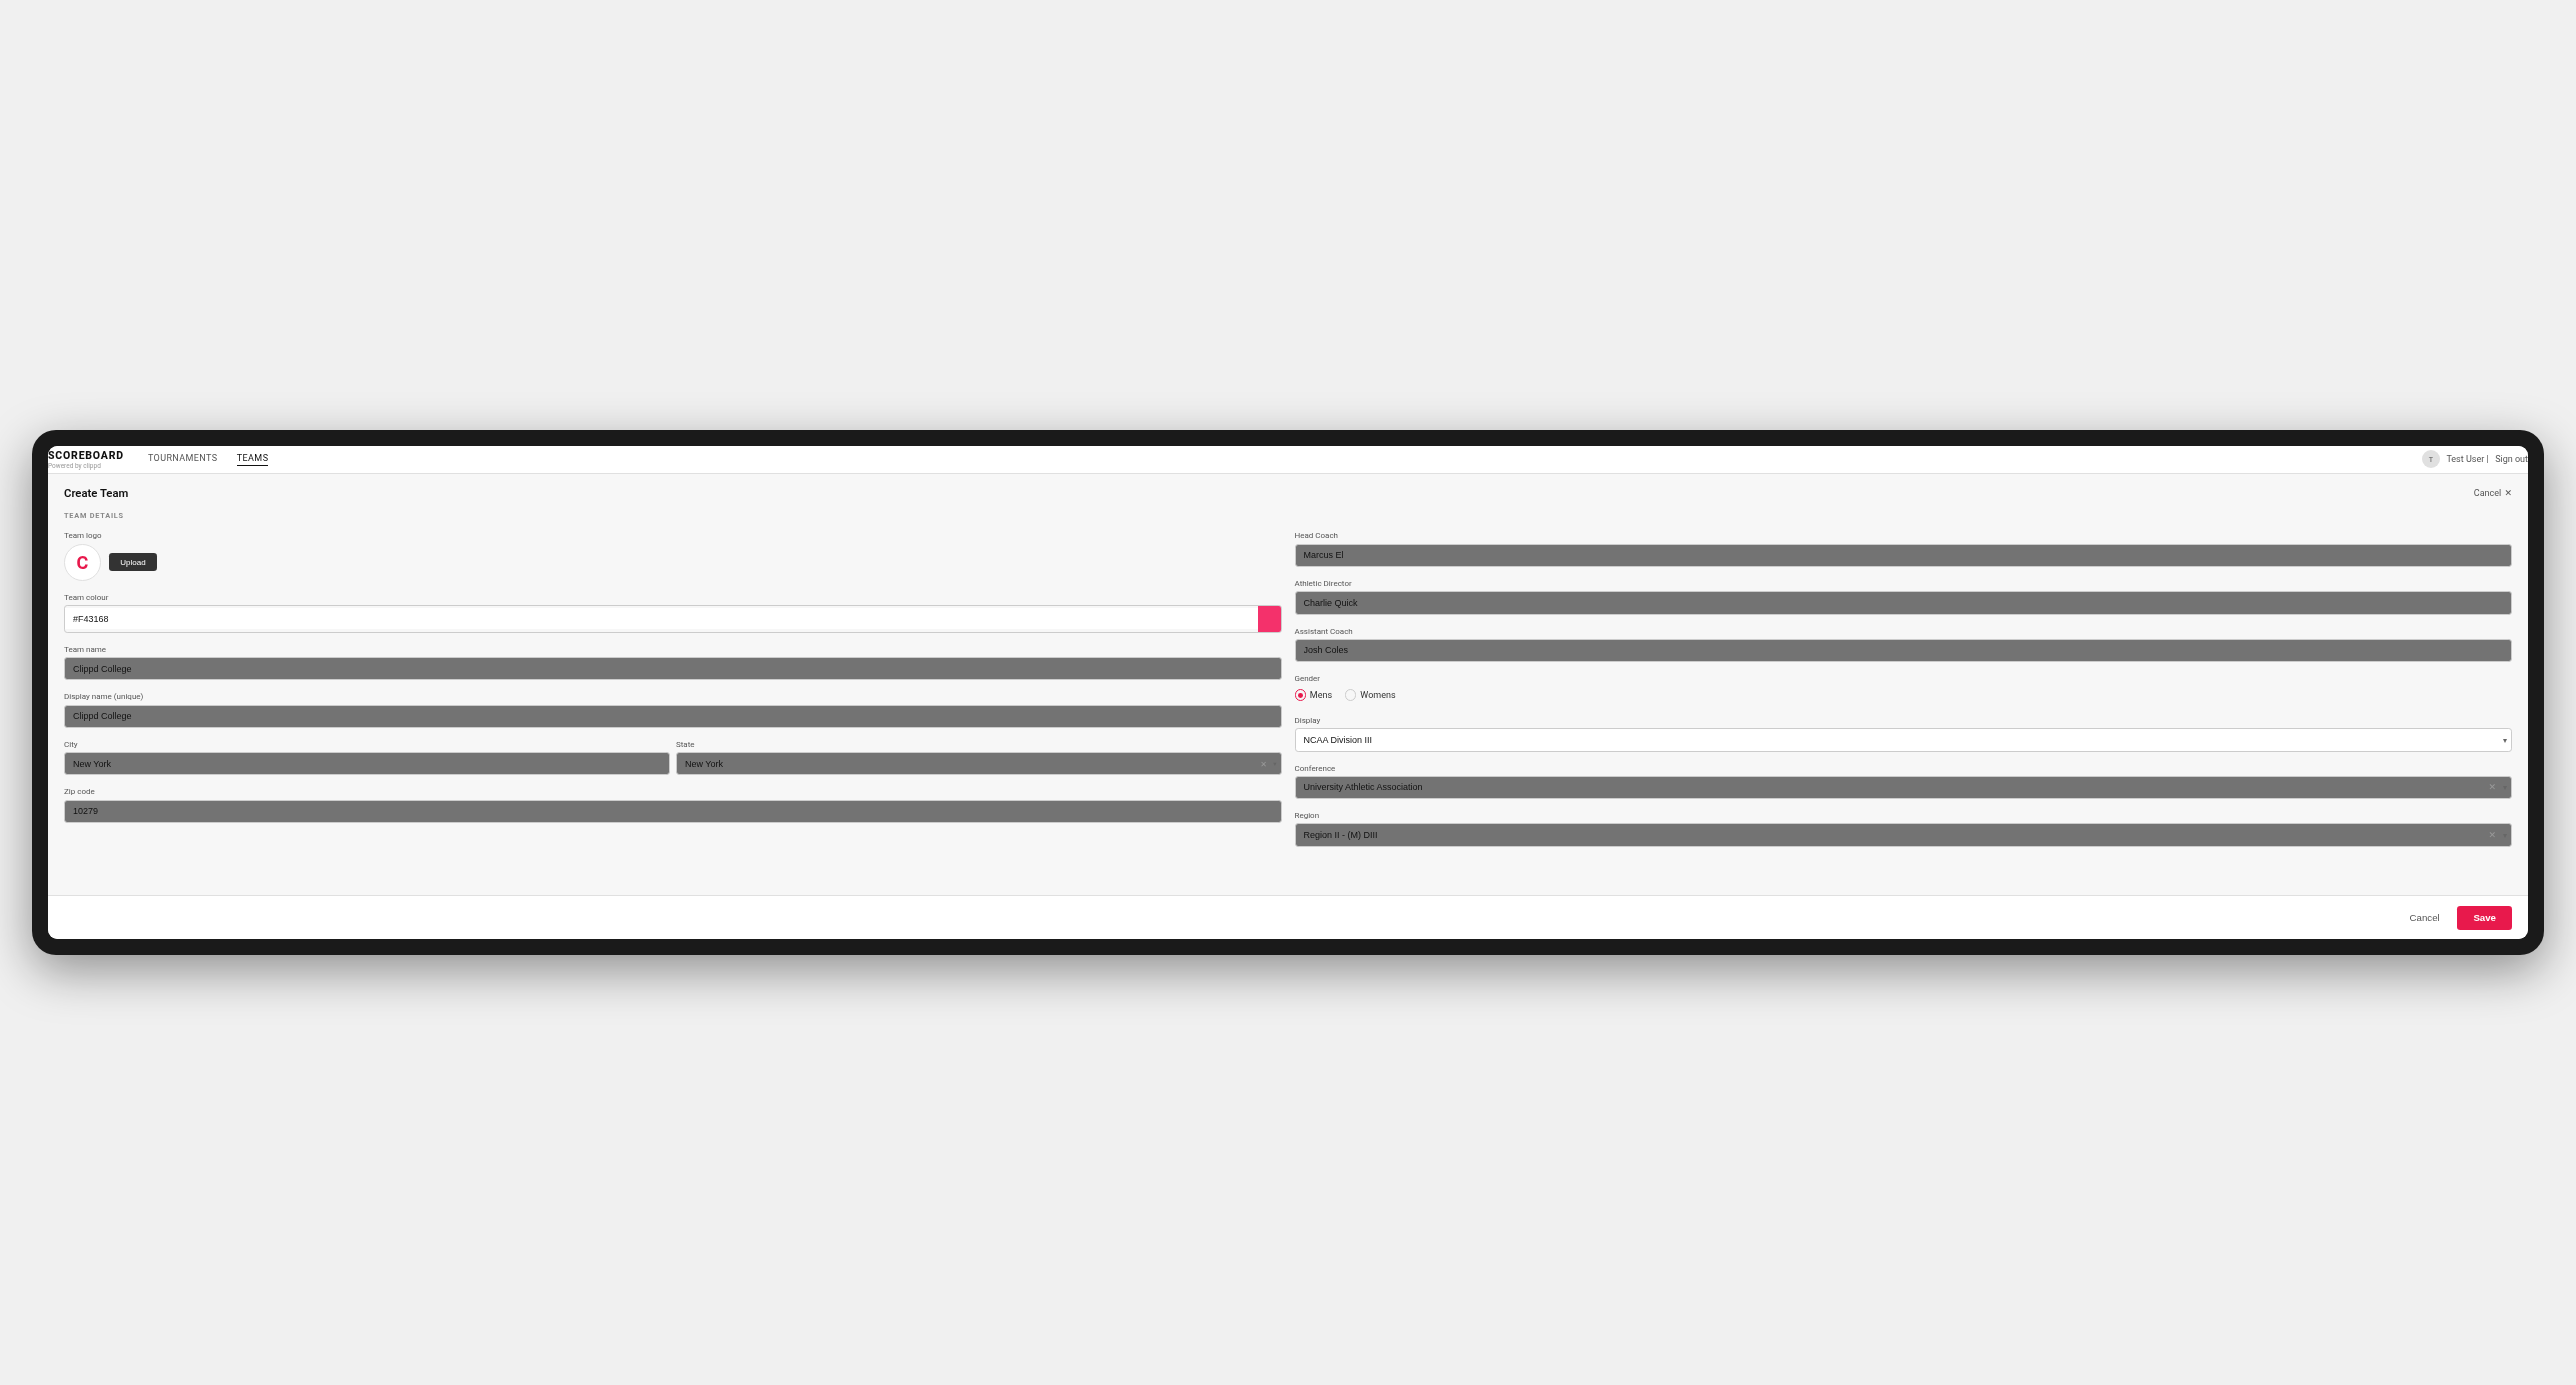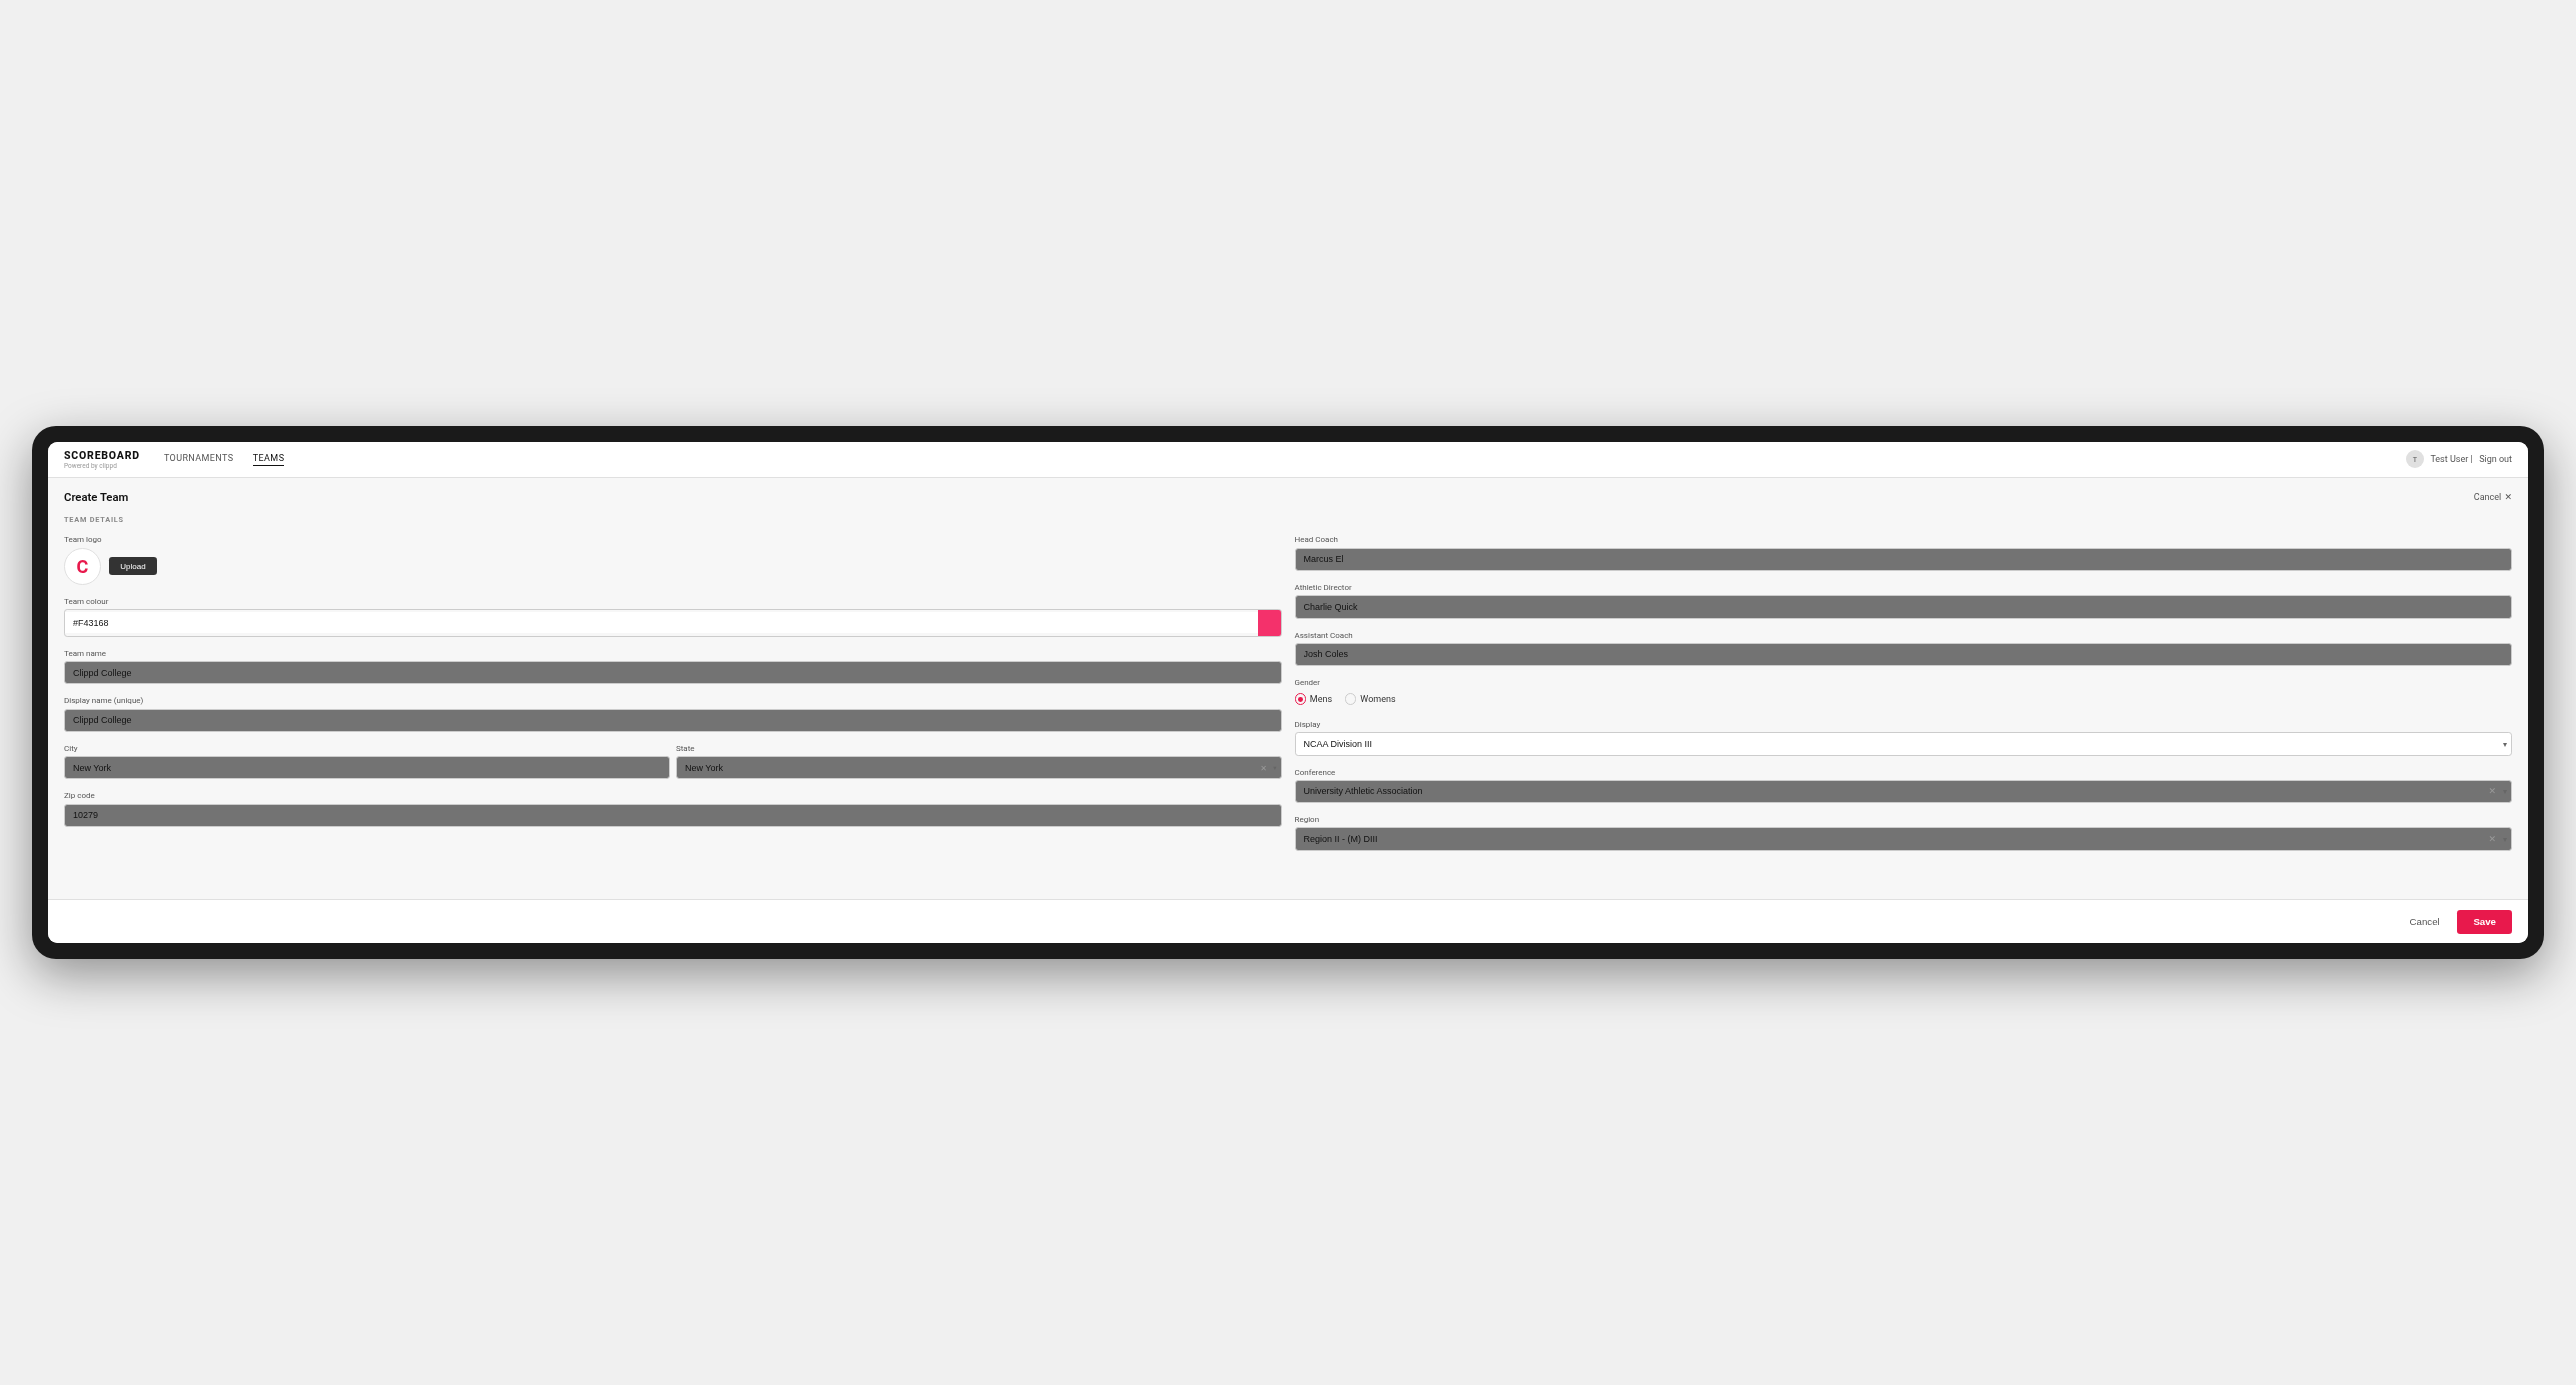--- a/index.html
+++ b/index.html
@@ -24,24 +24,24 @@
     .tablet-screen {
       background: #fff;
       border-radius: 9.7px;
       overflow: hidden;
     }
 
     
     .top-nav {
       background: #fff;
       border-bottom: 0.8px solid #e0e0e0;
-      padding: 0 16px;
-      display: flex;
-      align-items: center;
-      height: 36px;
+      padding: 0 0;
+      display: flex;
+      align-items: center;
+      height: 28px;
       justify-content: center;
     }
 
     .logo-area {
       display: flex;
       flex-direction: column;
       margin-right: 24px;
     }
 
     .logo-text {

